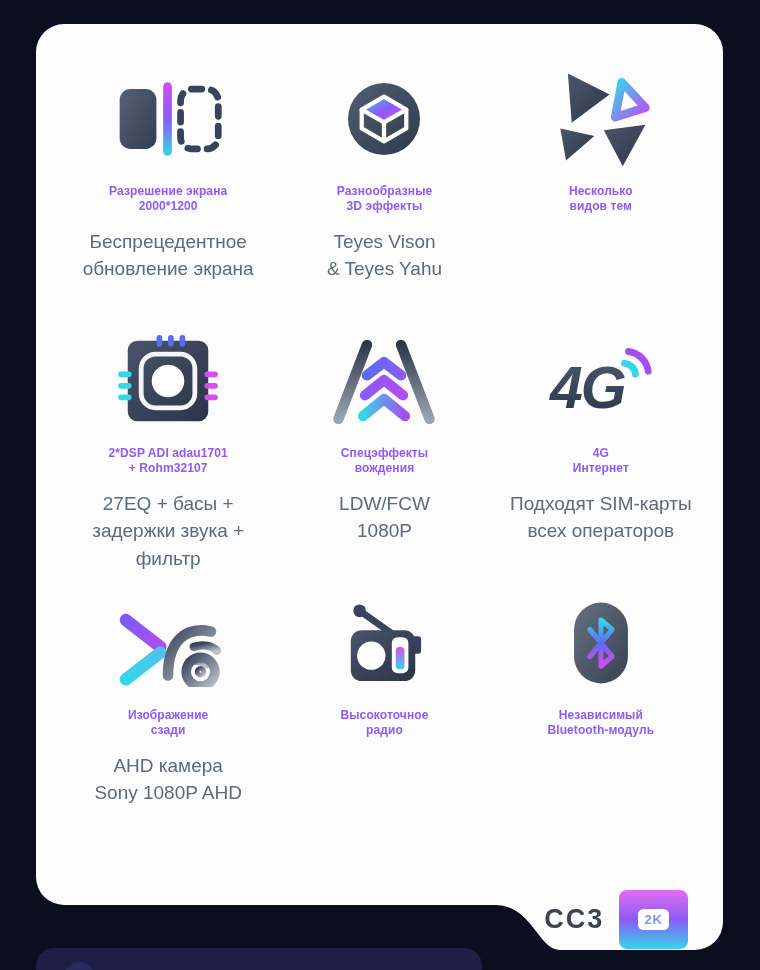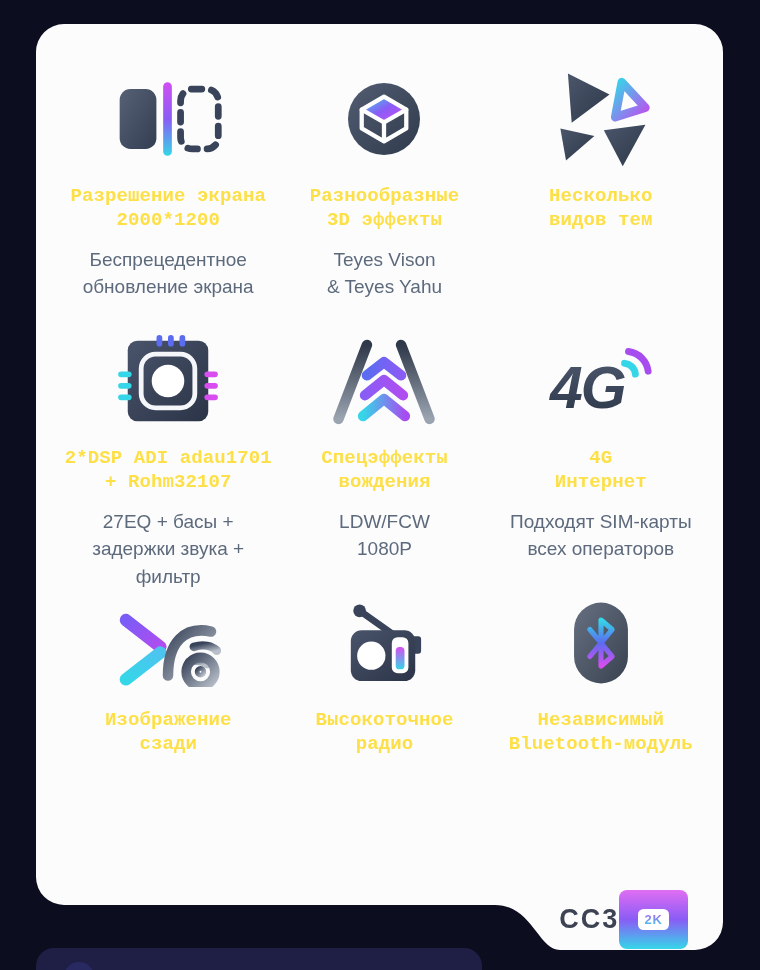--- a/index.html
+++ b/index.html
@@ -18,30 +18,30 @@
     background:#31317a;opacity:.55;
   }
   .content{
     position:absolute;left:36px;top:24px;width:687px;height:881px;
     box-sizing:border-box;padding:52px 14px 0 24px;
     display:grid;grid-template-columns:1fr 1fr 1fr;grid-auto-rows:262px;
   }
   .feature{display:flex;flex-direction:column;align-items:center;text-align:center;}
   .icon-box{height:86px;display:flex;align-items:center;justify-content:center;margin-bottom:22px;}
   .feature-title{
-    font-size:19px;font-weight:700;color:#fde047;line-height:1.28;
-    white-space:pre-line;letter-spacing:.1px;font-family:Liberation Mono, monospace;
+    font-size:12px;font-weight:700;color:#8b5cf6;line-height:1.28;
+    white-space:pre-line;letter-spacing:.1px;
   }
   .feature-sub{
     margin-top:13px;font-size:19px;color:#5d6a7c;line-height:1.45;
     white-space:pre-line;
   }
   .logo{
     position:absolute;top:903px;right:72px;height:32px;
-    display:flex;align-items:center;gap:0;
+    display:flex;align-items:center;gap:15px;
   }
   .logo-model{
     font-size:27px;font-weight:800;letter-spacing:2px;color:#3d4352;
   }
   .badge{
     display:inline-block;padding:19px;border-radius:8px;
     background:linear-gradient(180deg,#e06ef2 0%,#8a5cf6 50%,#35d6e8 100%);
   }
   .badge-inner{
     display:block;background:#ffffff;border-radius:5.5px;padding:1px 6px 2px 6px;
@@ -242,20 +242,22 @@
         <line x1="14" y1="84" x2="50" y2="56" stroke="url(#g_cy)" stroke-width="13" stroke-linecap="round"></line>
         <path d="M58,80 C58,46 75,28 103,34" fill="none" stroke="url(#g_car)" stroke-width="11" stroke-linecap="round"></path>
         <path d="M85,50 C95,47 104,49 109,54" fill="none" stroke="url(#g_car)" stroke-width="9" stroke-linecap="round"></path>
         <path d="M80,66 C88,63 95,65 99,68" fill="none" stroke="url(#g_car)" stroke-width="9" stroke-linecap="round"></path>
         <circle cx="92" cy="76" r="15" fill="none" stroke="url(#g_car)" stroke-width="10"></circle>
         <circle cx="92" cy="76" r="3.5" fill="none" stroke="url(#g_car)" stroke-width="5"></circle>
       </svg>
     </div>
     <div class="feature-title">Изображение
 сзади</div>
+    <div class="feature-sub">AHD камера
+Sony 1080P AHD</div>
   </div>
 
   <div class="feature">
     <div class="icon-box">
       <svg width="82" height="84" viewBox="0 0 84 86" xmlns="http://www.w3.org/2000/svg">
         <defs>
           <linearGradient id="g_s8" x1="0" y1="0" x2="1" y2="1">
             <stop offset="0" stop-color="#49536a"></stop>
               <stop offset="1" stop-color="#2b3447"></stop>
           </linearGradient>

